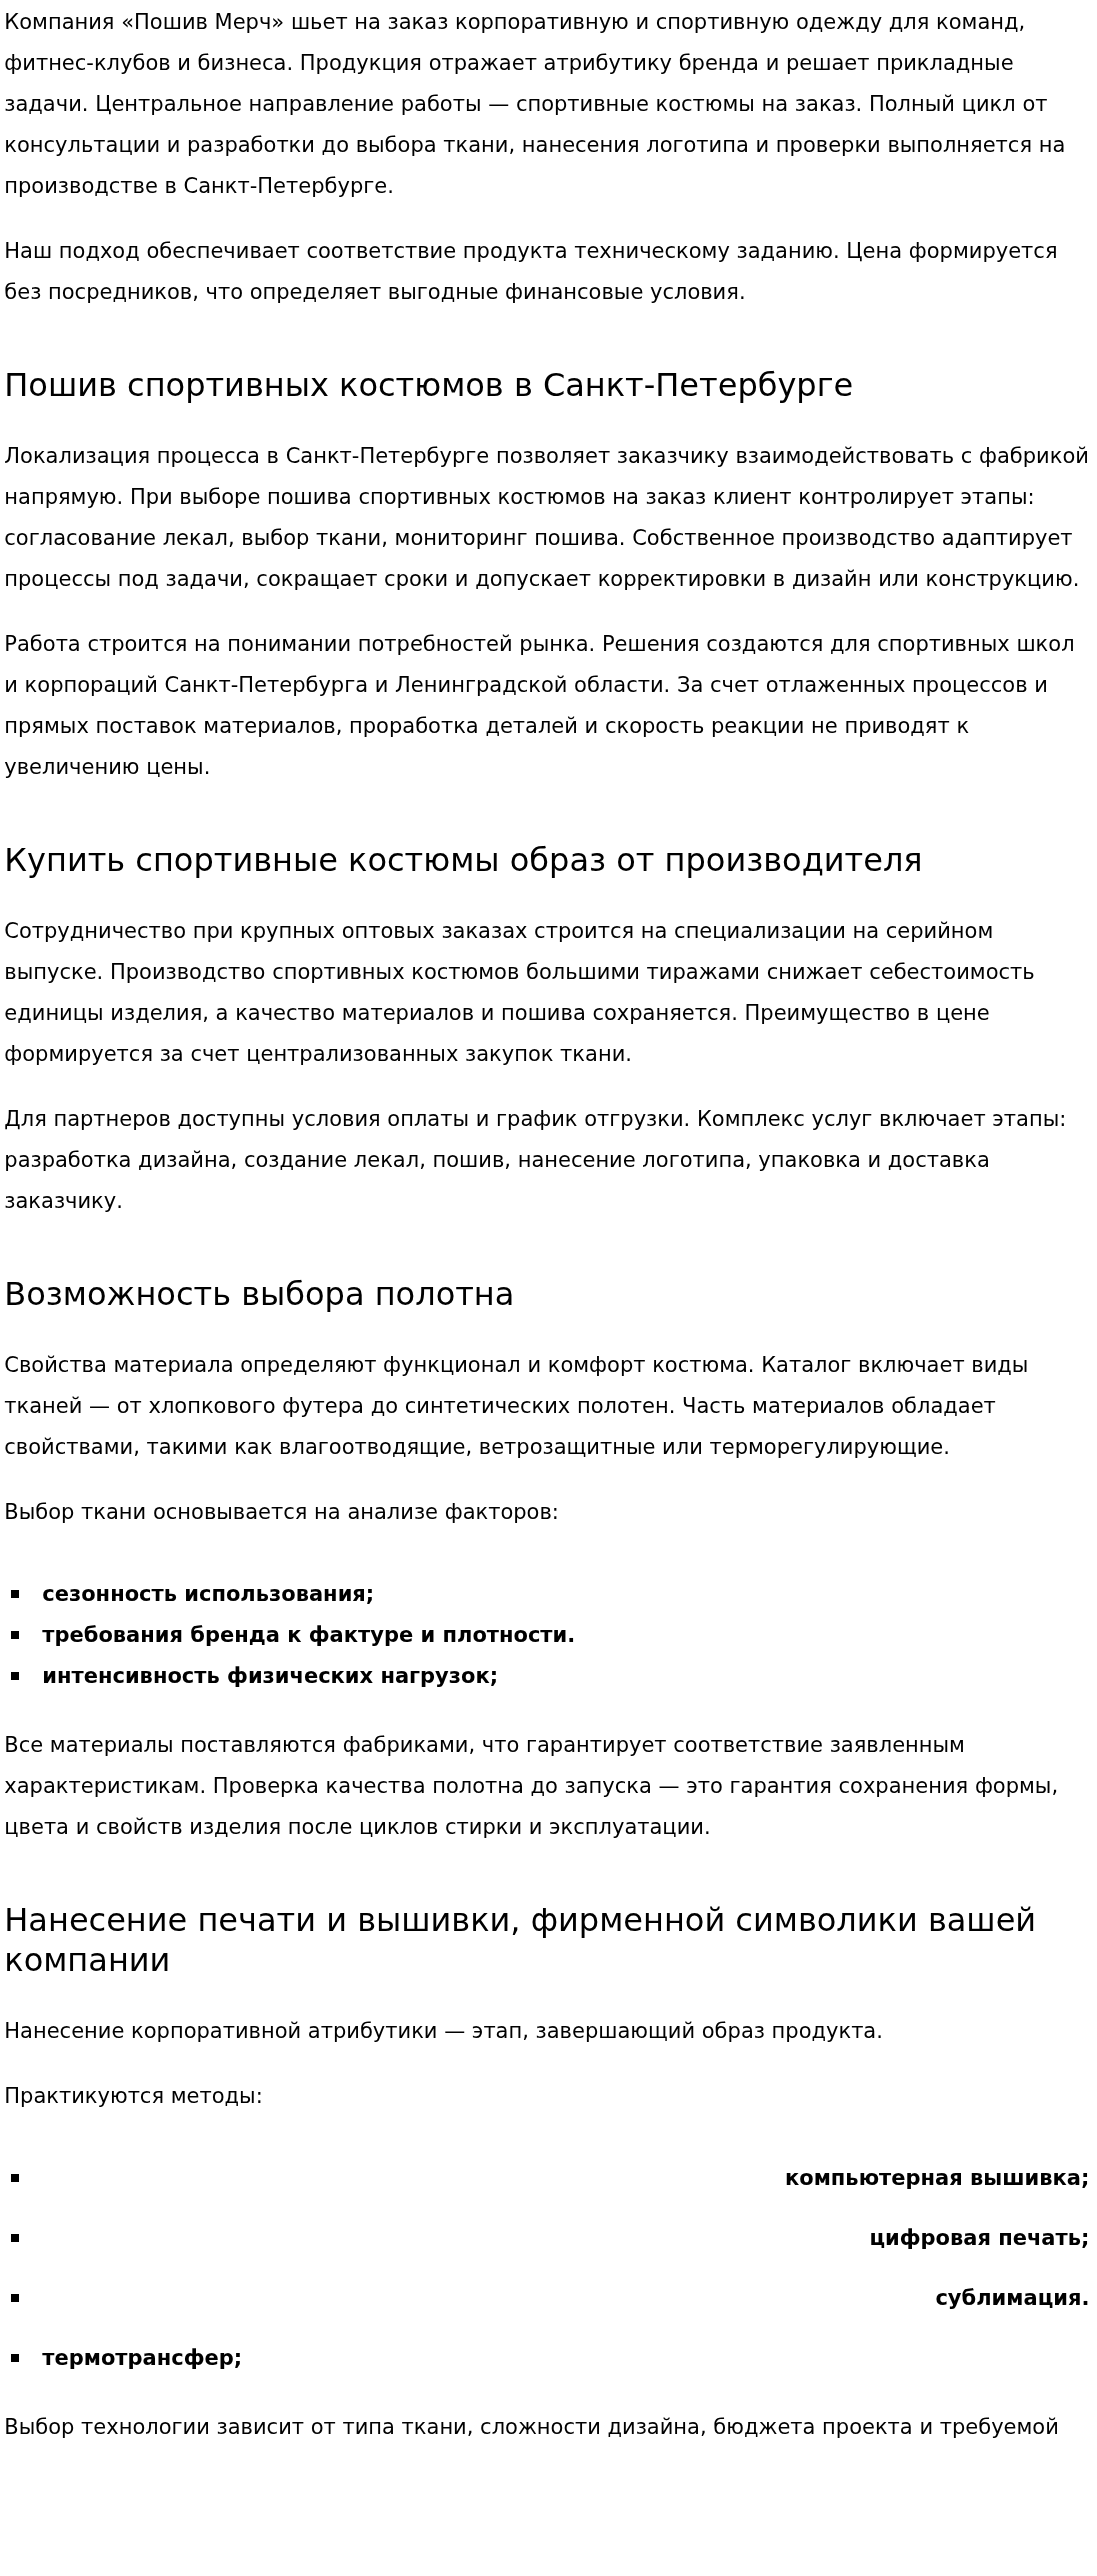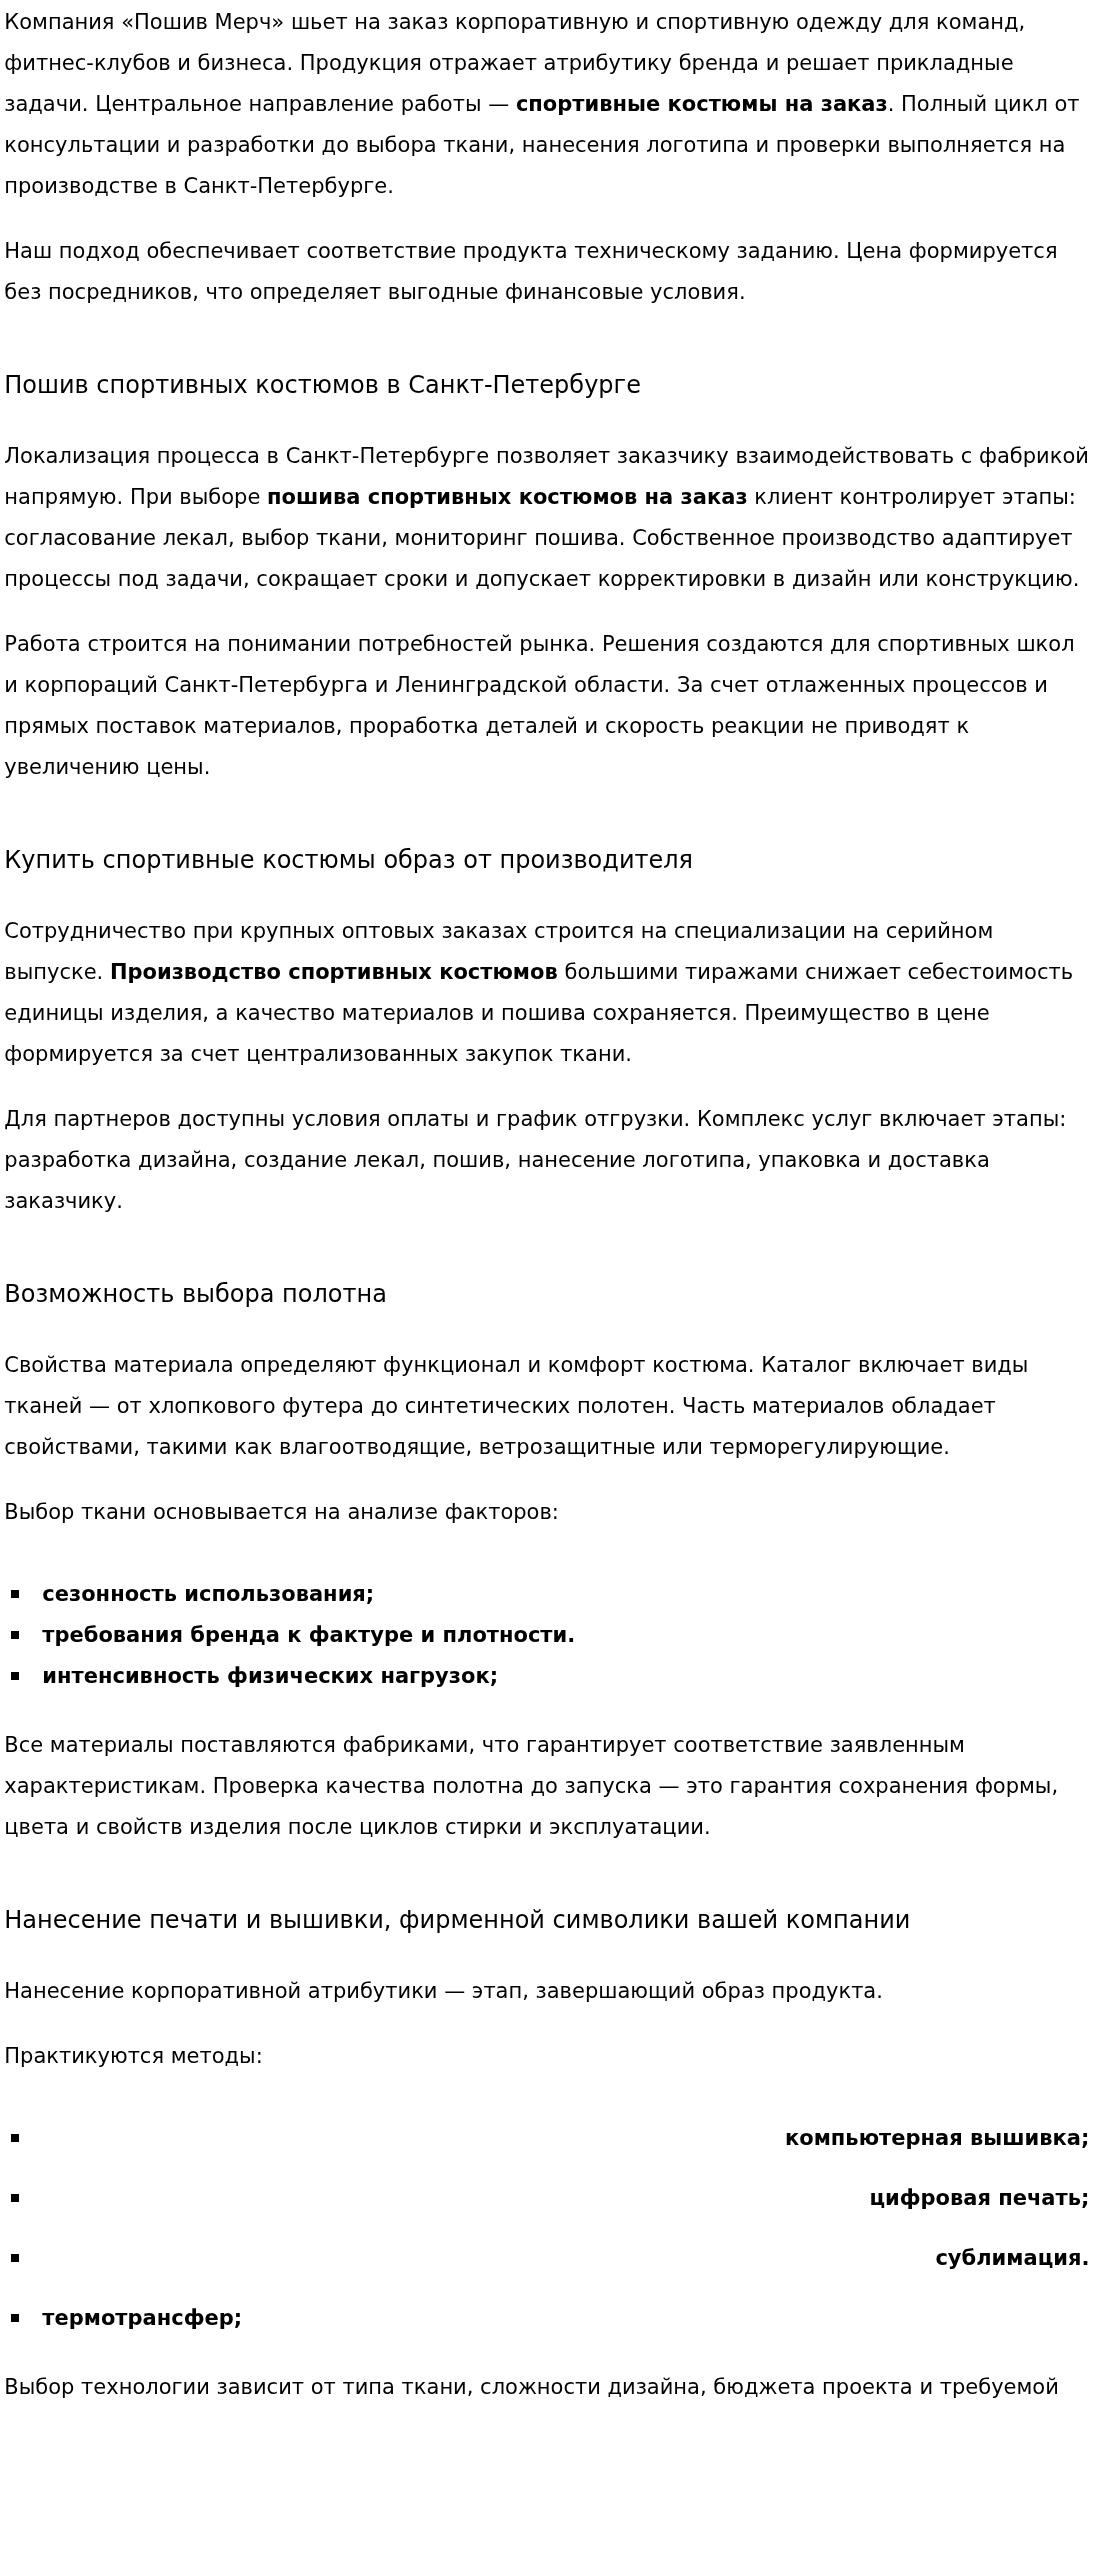--- a/index.html
+++ b/index.html
@@ -8,24 +8,24 @@
     height: 2576px;
     overflow: hidden;
     background: #ffffff;
     color: #000000;
     font-family: "DejaVu Sans", sans-serif;
     font-size: 21px;
     line-height: 41px;
   }
   article { padding: 1.7px 8.6px 0 4.3px; }
   p { margin: 0 0 24px; }
-  strong { font-weight: bold; }
+  strong { font-weight: normal; }
   h2 {
     font-weight: 400;
-    font-size: 24px;
+    font-size: 32px;
     line-height: 40px;
     margin: 52px 0 31px;
   }
   ul {
     list-style: none;
     margin: 41px 0 28px;
     padding: 0 0 0 38px;
     font-weight: bold;
   }
   li { position: relative; }

